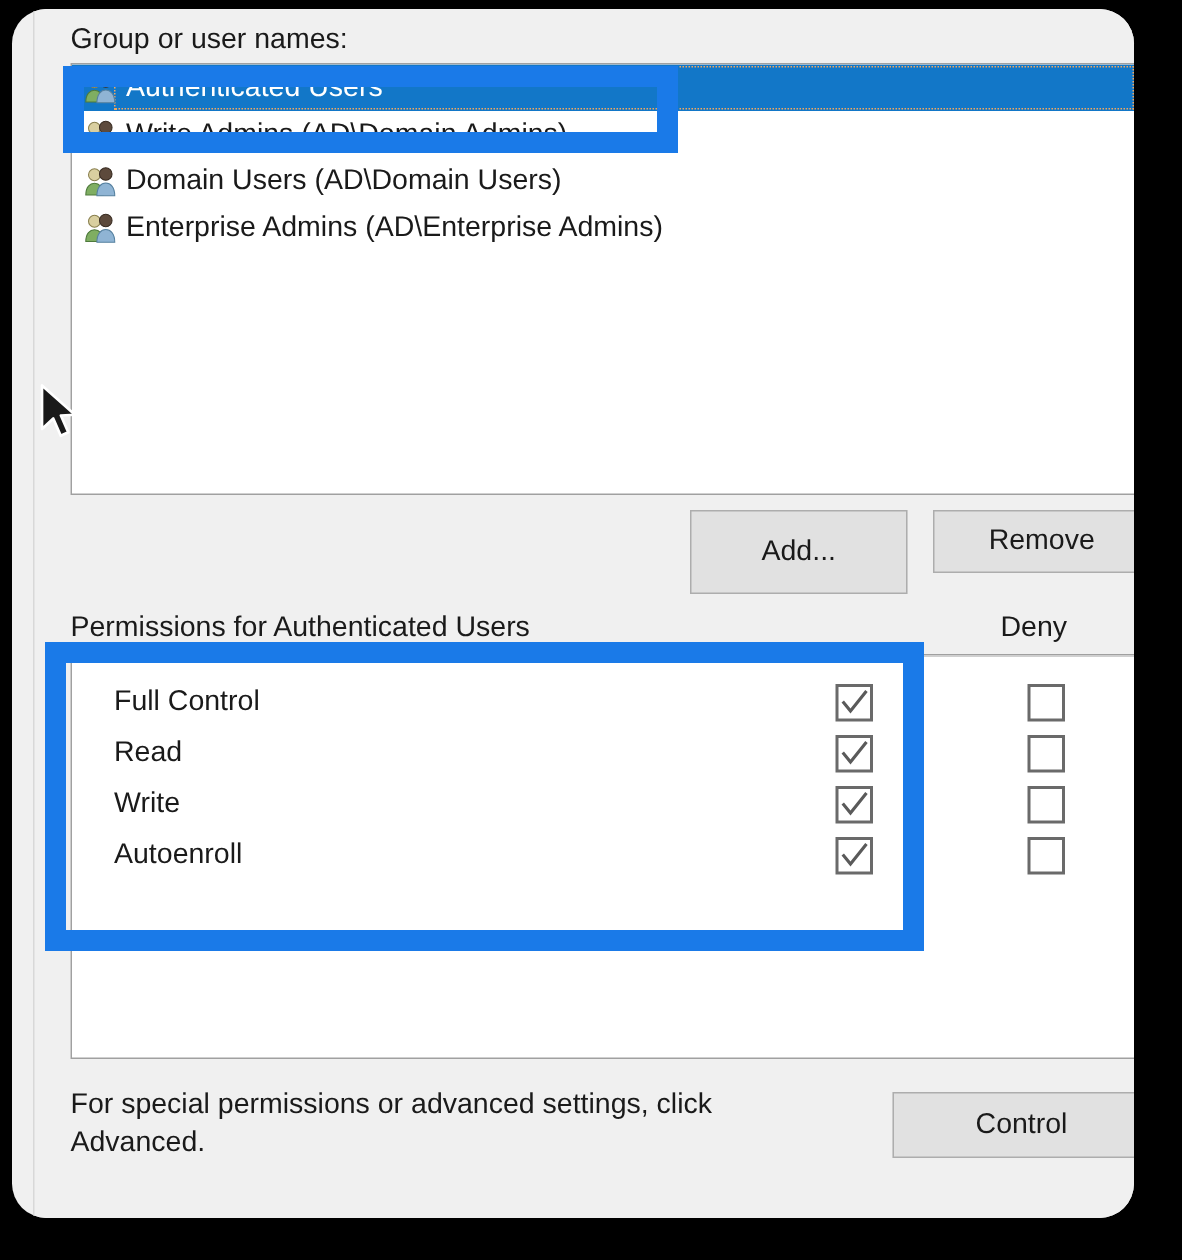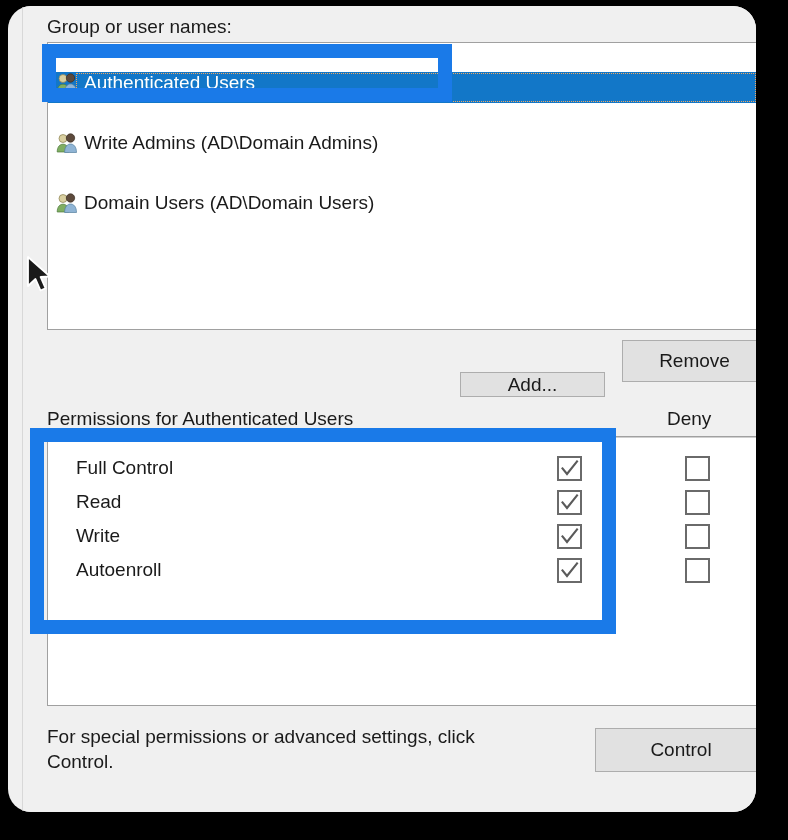--- a/index.html
+++ b/index.html
@@ -63,24 +63,23 @@
     height: 288px;
     background: #ffffff;
     border: 1px solid #a0a0a0;
     box-sizing: border-box;
     overflow: hidden;
   }
   .user-row {
     position: relative;
     height: 31px;
     display: flex;
-    align-items: flex-start;
+    align-items: center;
     padding-left: 8px;
     box-sizing: border-box;
-    margin-top: 29px;
   }
   .user-row.selected {
     background: #1277c8;
   }
   .user-row.selected .user-name {
     color: #ffffff;
   }
   .focus-rect {
     position: absolute;
     left: 28px;
@@ -116,22 +115,21 @@
     color: #1a1a1a;
     display: flex;
     align-items: center;
     justify-content: center;
     font-family: "Liberation Sans", sans-serif;
   }
   #btn-add {
     left: 437px;
     top: 334px;
     width: 145px;
-    height: 25px;
-    margin-top: 32px;
+    height: 56px;
   }
   #btn-remove {
     left: 599px;
     top: 334px;
     width: 145px;
     height: 42px;
   }
   #btn-advanced {
     left: 572px;
     top: 722px;
@@ -278,20 +276,29 @@
           </div>
           <div class="user-row">
             <svg class="uicon" viewBox="0 0 22 22">
               <circle cx="7" cy="6.5" r="4" fill="#d9cfa0" stroke="#8a8050" stroke-width="0.7"></circle>
               <path d="M1.2 20 C1.2 14.5 4 12.2 7 12.2 C10 12.2 12.8 14.5 12.8 20 Z" fill="#7fae62" stroke="#4e7a3c" stroke-width="0.7"></path>
               <circle cx="14.5" cy="6" r="4.2" fill="#5d4a3c" stroke="#3a2d23" stroke-width="0.7"></circle>
               <path d="M8.6 20.5 C8.6 14.6 11.5 12 14.5 12 C17.6 12 20.5 14.6 20.5 20.5 Z" fill="#8fb4d4" stroke="#55809f" stroke-width="0.7"></path>
             </svg>
             <span class="user-name">Domain Users (AD\Domain Users)</span>
           </div>
+          <div class="user-row">
+            <svg class="uicon" viewBox="0 0 22 22">
+              <circle cx="7" cy="6.5" r="4" fill="#d9cfa0" stroke="#8a8050" stroke-width="0.7"></circle>
+              <path d="M1.2 20 C1.2 14.5 4 12.2 7 12.2 C10 12.2 12.8 14.5 12.8 20 Z" fill="#7fae62" stroke="#4e7a3c" stroke-width="0.7"></path>
+              <circle cx="14.5" cy="6" r="4.2" fill="#5d4a3c" stroke="#3a2d23" stroke-width="0.7"></circle>
+              <path d="M8.6 20.5 C8.6 14.6 11.5 12 14.5 12 C17.6 12 20.5 14.6 20.5 20.5 Z" fill="#8fb4d4" stroke="#55809f" stroke-width="0.7"></path>
+            </svg>
+            <span class="user-name">Enterprise Admins (AD\Enterprise Admins)</span>
+          </div>
         </div>
 
       <div class="btn" id="btn-add">Add...</div>
       <div class="btn" id="btn-remove">Remove</div>
 
       <div class="lbl" id="perm-label">Permissions for Authenticated Users</div>
       <div class="lbl" id="allow-head">Allow</div>
       <div class="lbl" id="deny-head">Deny</div>
 
       <div id="perm-list" style="padding-top: 14px;">
@@ -327,21 +334,21 @@
             <span class="perm-name">Autoenroll</span>
             <span class="cb allow">
               <svg width="21" height="21" viewBox="0 0 21 21">
                 <path d="M3.5 10.5 L8 16 L18 3.5" fill="none" stroke="#5a5a5a" stroke-width="2.1" stroke-linecap="square"></path>
               </svg>
             </span>
             <span class="cb deny"></span>
           </div>
         </div>
 
-      <div id="footer-note">For special permissions or advanced settings, click Control.</div>
+      <div id="footer-note">For special permissions or advanced settings, click Advanced.</div>
       <div class="btn" id="btn-advanced">Control</div>
     </div>
 
     <div class="annot" id="annot-top" style="border-color: rgb(26, 122, 232);"></div>
     <div class="annot" id="annot-bottom" style="border-color: rgb(26, 122, 232);"></div>
 
     <svg id="cursor" width="30" height="42" viewBox="0 0 30 42" style="left: 18px; top: 250px;">
       <path d="M2 1 L2 30 L9.5 23 L14.5 34.5 L19.5 32.2 L14.6 21 L24 20.5 Z" fill="#1a1a1a" stroke="#ffffff" stroke-width="1.8" stroke-linejoin="round"></path>
     </svg>
   </div>

